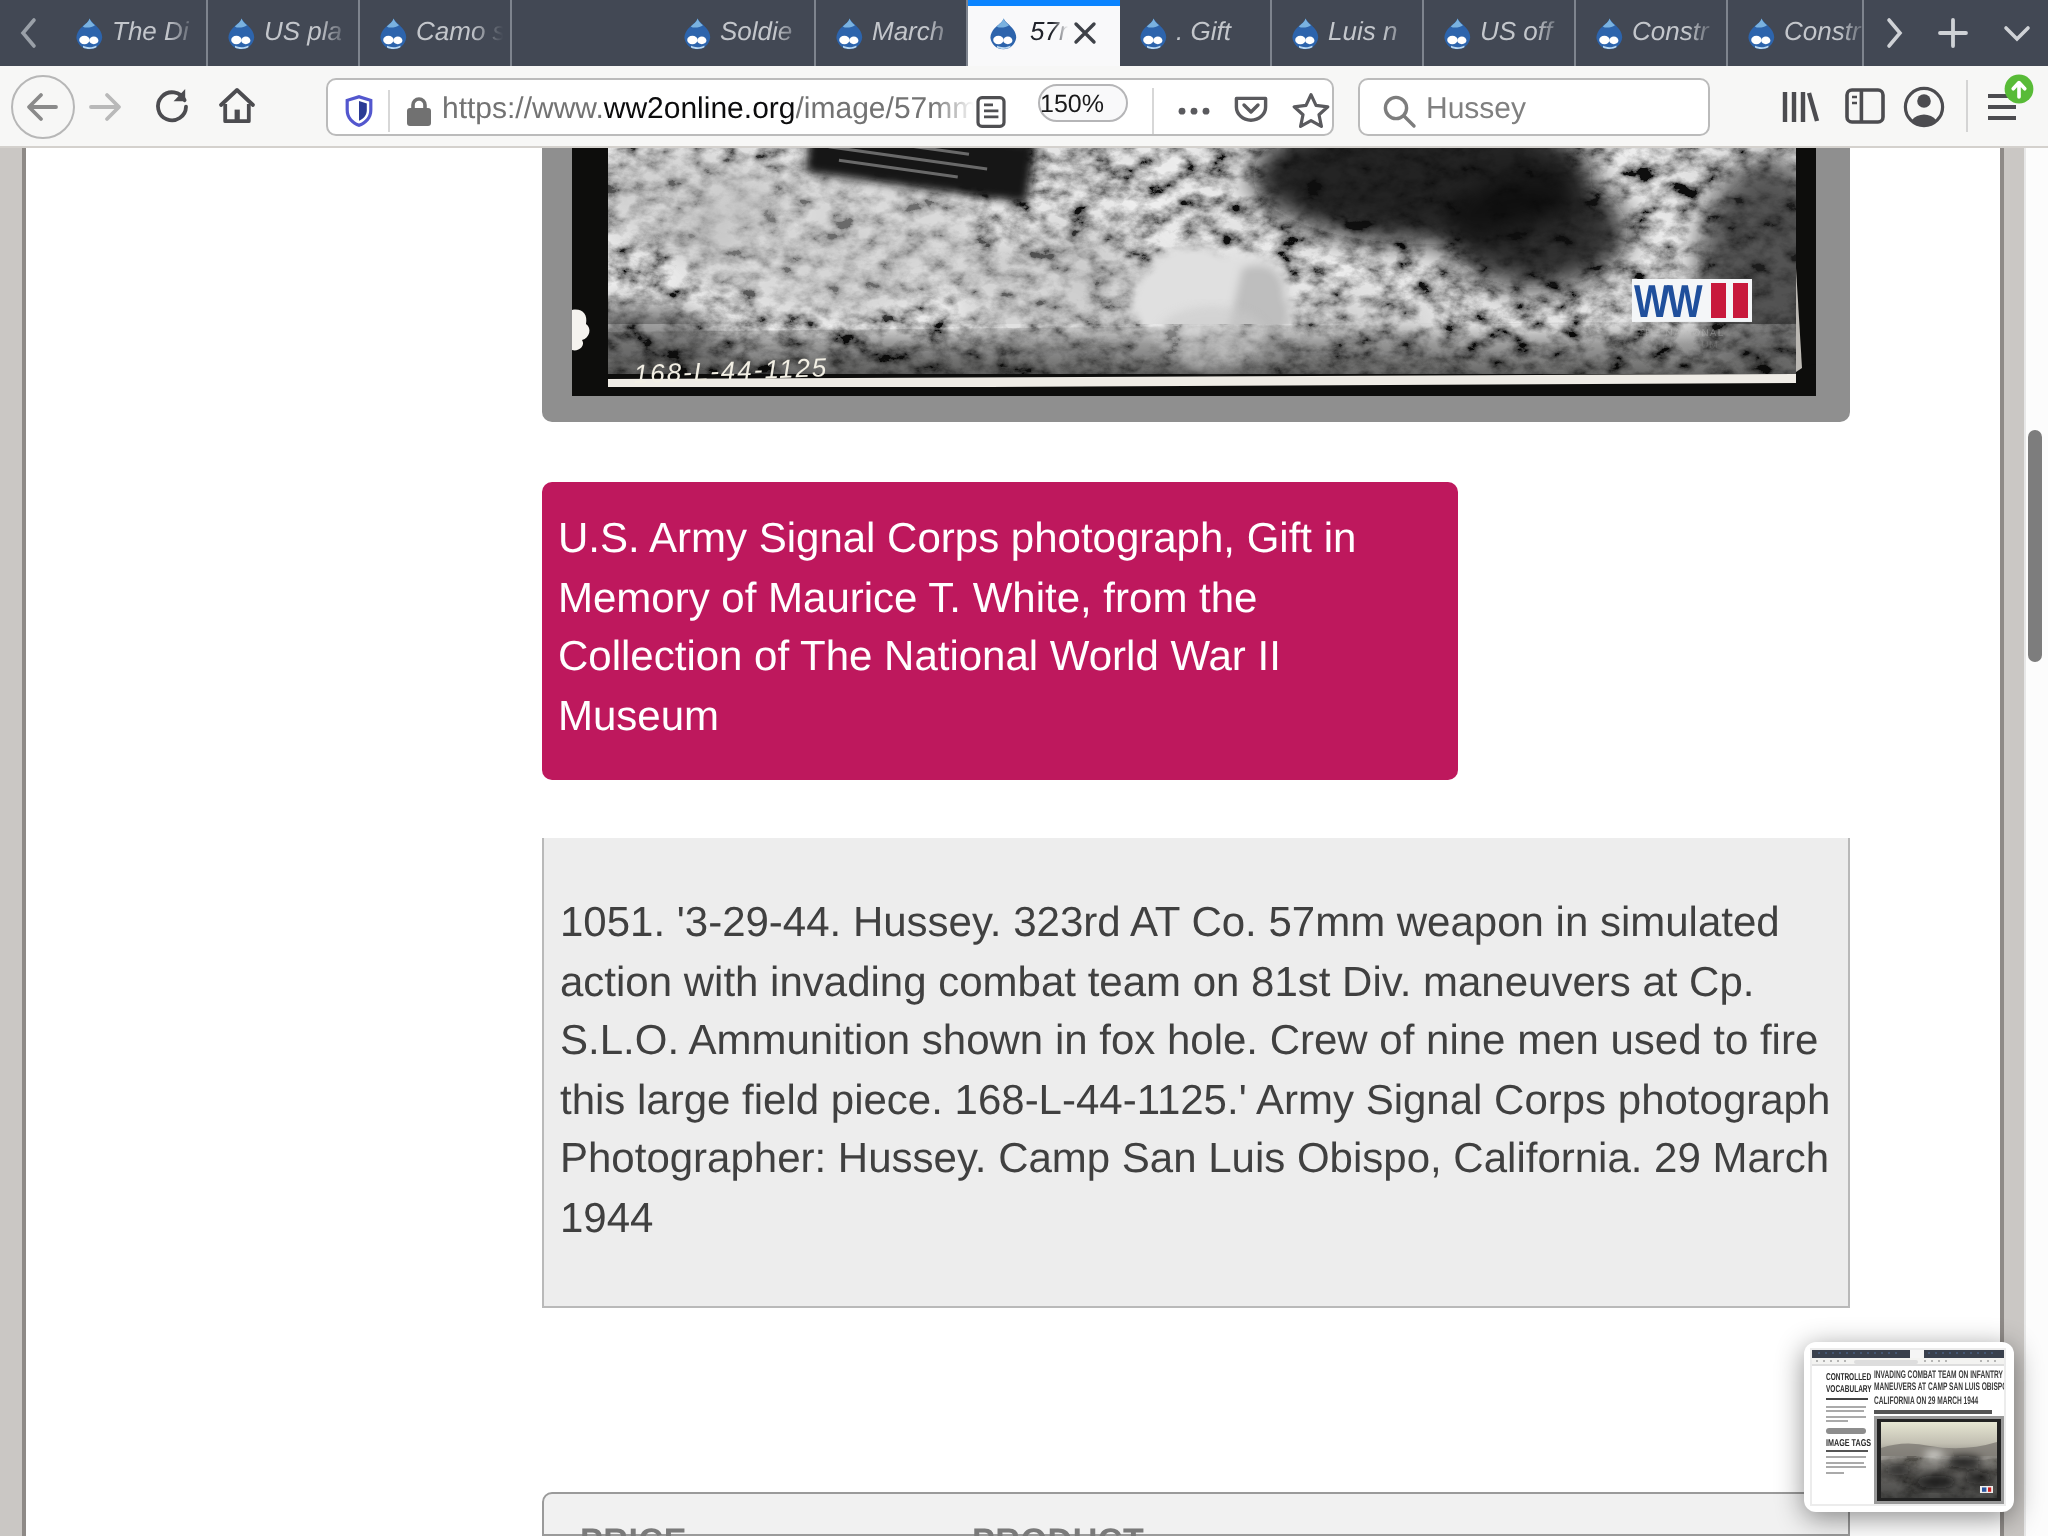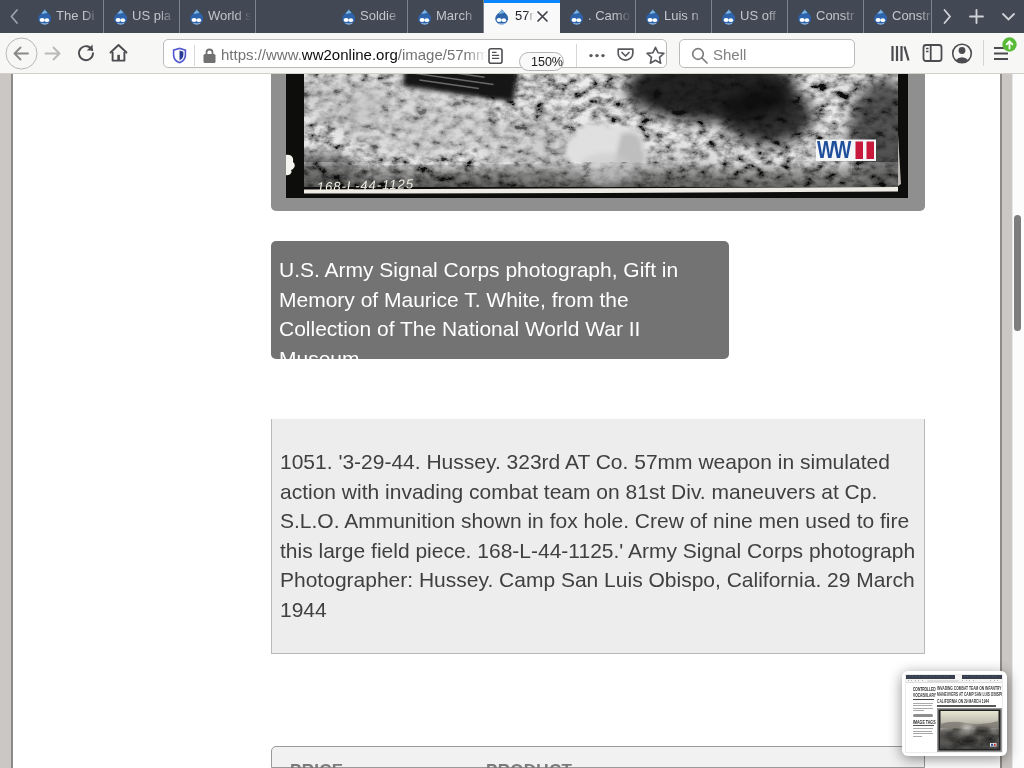--- a/index.html
+++ b/index.html
@@ -1,50 +1,50 @@
 <!DOCTYPE html>
 <html><head>
 <meta charset="utf-8">
 <style>
   * { margin:0; padding:0; box-sizing:border-box; }
   html,body { width:1024px; height:768px; overflow:hidden; font-family:"Liberation Sans", sans-serif; }
   body { position:relative; background:#fff; }
 
   
   #tabbar { position:absolute; left:0; top:0; width:1024px; height:33px; background:#424854; }
-  .tab { position:absolute; top:0; height:33px; width:76px; overflow:hidden; }
+  .tab { position:absolute; top:0; height:33px; width:76px; overflow:hidden;font-style:italic; }
   .tab .sep { position:absolute; right:0; top:0; width:1px; height:33px; background:#7e848e; }
   .tab .fav { position:absolute; left:9px; top:9px; width:15px; height:16px; }
   .tab .ttl { position:absolute; left:28px; top:8px; width:46px; font-size:13px; color:#c3c6cb; white-space:nowrap;
               -webkit-mask-image:linear-gradient(to right, #000 60%, transparent 95%); }
   .tab.active { background:#f9f9fa; }
   .tab.active .ttl { color:#20232a; width:20px; -webkit-mask-image:linear-gradient(to right, #000 55%, transparent 95%); }
   .tab.active .topline { position:absolute; left:0; top:0; width:76px; height:3px; background:#0a84ff; }
   .tbtn { position:absolute; top:0; height:33px; display:flex; align-items:center; justify-content:center; color:#cfd2d6; }
   
   #toolbar { position:absolute; left:0; top:33px; width:1024px; height:41px; background:#f7f7f6; border-bottom:1px solid #d4d1cd; }
   .ticon { position:absolute; top:0; height:41px; display:flex; align-items:center; justify-content:center; }
   #urlbar { position:absolute; left:163px; top:5.5px; width:504px; height:29px; background:#fff; border:1px solid #bbb; border-radius:5px; }
   #searchbar { position:absolute; left:679px; top:5.5px; width:176px; height:29px; background:#fff; border:1px solid #bbb; border-radius:5px; }
   .urltext { position:absolute; left:57px; top:6px; font-size:15px; color:#0c0c0d; white-space:nowrap; }
   .gray { color:#737373; }
-  #zoompill { position:absolute; left:355px; top:12px; width:45px; height:19px; border:1px solid #b5b5b7; border-radius:10px;
-              font-size:12.5px; color:#19191a; text-align:right; line-height:18px; background:#f9f9fa;}
+  #zoompill { position:absolute; left:355px; top:2px; width:45px; height:19px; border:1px solid #b5b5b7; border-radius:10px;
+              font-size:12.5px; color:#19191a; text-align:left; line-height:18px; background:#f9f9fa;}
 
   
   #content { position:absolute; left:0; top:74px; width:1024px; height:694px; background:#fff; }
   #lstrip { position:absolute; left:0; top:0; width:13px; height:694px; background:#cac7c4; border-right:2px solid #8e8a87; }
   #rstrip { position:absolute; left:1000px; top:0; width:12px; height:694px; background:#cac7c4; border-left:2px solid #8e8a87; }
   #sbtrack { position:absolute; left:1012px; top:0; width:12px; height:694px; background:#fcfcfc; border-left:1px solid #e8e8e8;}
   #sbthumb { position:absolute; left:1014px; top:141px; width:7px; height:116px; background:#7d7d7d; border-radius:4px; }
 
   #photobox { position:absolute; left:271px; top:0px; width:654px; height:137px; background:#8f8f8f; border-radius:0 0 5px 5px; }
   #photo { position:absolute; left:15px; top:0; }
 
-  #caption { position:absolute; left:271px; top:167px; width:458px; height:118px; background:#737373; border-radius:5px;
+  #caption { position:absolute; left:271px; top:167px; width:458px; height:149px; background:#be185d; border-radius:5px;
              color:#fff; font-size:21px; line-height:29.5px; padding:14px 10px 0 8px; }
 
   #descbox { position:absolute; left:271px; top:345px; width:654px; }
   #deschdr { height:48px; background:#8a8a8a; border-radius:5px 5px 0 0; overflow:hidden; }
   #deschdr span { display:inline-block; margin:9px 0 0 17px; font-size:29px; font-weight:500; color:#f2f2f2;
                   transform:scaleX(0.62); transform-origin:0 0; letter-spacing:1px; }
   #descbody { height:235px; background:#ededed; border:1px solid #b9b9b9; border-top:none;
               color:#404040; font-size:21px; line-height:29.5px; padding:28px 8px 0 8px; }
 
   #pricebox { position:absolute; left:271px; top:672px; width:654px; height:22px; background:#f1f1f1;
@@ -73,21 +73,21 @@
       <svg class="fav" viewBox="0 0 15 16">
         <use href="#drup"></use>
       </svg>
       <div class="ttl">US pla</div>
       <div class="sep"></div>
     </div>
   <div class="tab" style="left:180px;">
       <svg class="fav" viewBox="0 0 15 16">
         <use href="#drup"></use>
       </svg>
-      <div class="ttl">World s</div>
+      <div class="ttl">Camo s</div>
       <div class="sep"></div>
     </div>
   <div class="tab" style="left:256px;margin-top:40px;">
       <svg class="fav" viewBox="0 0 15 16">
         <use href="#drup"></use>
       </svg>
       <div class="ttl">Shell b</div>
       <div class="sep"></div>
     </div>
   <div class="tab" style="left:332px;">
@@ -111,21 +111,21 @@
       </svg>
       <div class="ttl" style="left:31px;">57m</div>
     <svg style="position:absolute;left:52px;top:10px" width="13" height="13">
         <path d="M2 2 L11 11 M11 2 L2 11" stroke="#3f4248" stroke-width="1.7" stroke-linecap="round"></path>
       </svg>
   </div>
   <div class="tab" style="left:560px;">
       <svg class="fav" viewBox="0 0 15 16">
         <use href="#drup"></use>
       </svg>
-      <div class="ttl">. Camo</div>
+      <div class="ttl">. Gift</div>
       <div class="sep"></div>
     </div>
   <div class="tab" style="left:636px;">
       <svg class="fav" viewBox="0 0 15 16">
         <use href="#drup"></use>
       </svg>
       <div class="ttl">Luis n</div>
       <div class="sep"></div>
     </div>
   <div class="tab" style="left:712px;">
@@ -217,21 +217,21 @@
     </svg>
     <svg style="position:absolute;left:482px;top:6px" width="19" height="19">
       <path d="M9.5 1.3 L12 6.7 L17.9 7.4 L13.5 11.4 L14.7 17.2 L9.5 14.3 L4.3 17.2 L5.5 11.4 L1.1 7.4 L7 6.7 Z" fill="none" stroke="#5a5a5e" stroke-width="1.6" stroke-linejoin="round"></path>
     </svg>
   </div>
   <div id="searchbar">
     <svg style="position:absolute;left:11px;top:7px" width="18" height="18">
       <circle cx="7" cy="7" r="5.3" fill="none" stroke="#7d7d7d" stroke-width="1.7"></circle>
       <path d="M11 11 L16 16" stroke="#7d7d7d" stroke-width="1.7" stroke-linecap="round"></path>
     </svg>
-    <div style="position:absolute;left:33px;top:6px;font-size:15px;color:#808080">Shell</div>
+    <div style="position:absolute;left:33px;top:6px;font-size:15px;color:#808080">Hussey</div>
   </div>
   <svg class="ticon" style="left:889px;" width="22" height="41">
     <path d="M3.5 13 V28 M8 13 V28 M12.5 13 V28" stroke="#4c4c50" stroke-width="2.2"></path>
     <path d="M15.5 13.5 L19.5 27.5" stroke="#4c4c50" stroke-width="2.2"></path>
   </svg>
   <svg class="ticon" style="left:922px;" width="21" height="41">
     <rect x="1.5" y="12" width="18" height="16" rx="2.5" fill="none" stroke="#4c4c50" stroke-width="1.8"></rect>
     <path d="M8.7 12.5 V27.5" stroke="#4c4c50" stroke-width="1.8"></path>
     <path d="M4 15.5 H6.5 M4 18.5 H6.5" stroke="#4c4c50" stroke-width="1.3"></path>
   </svg>

